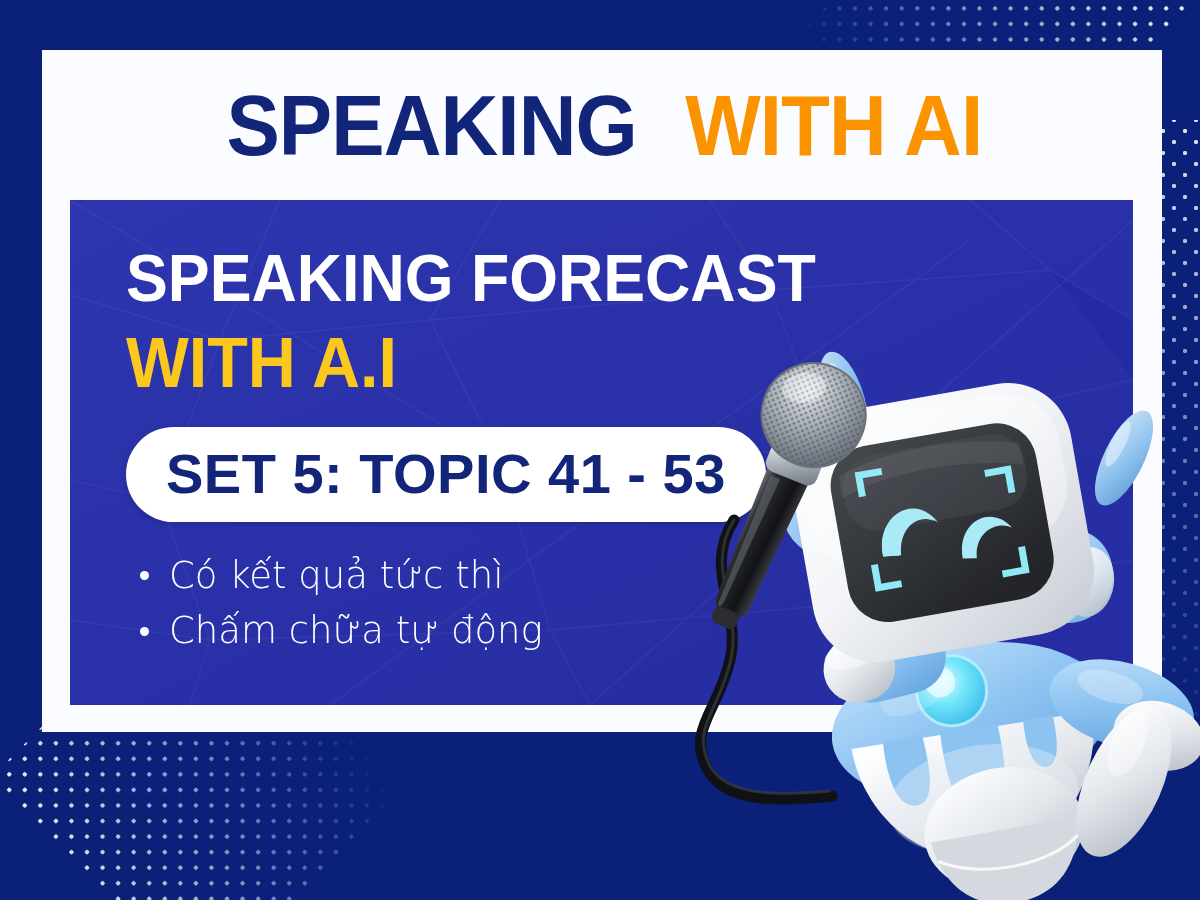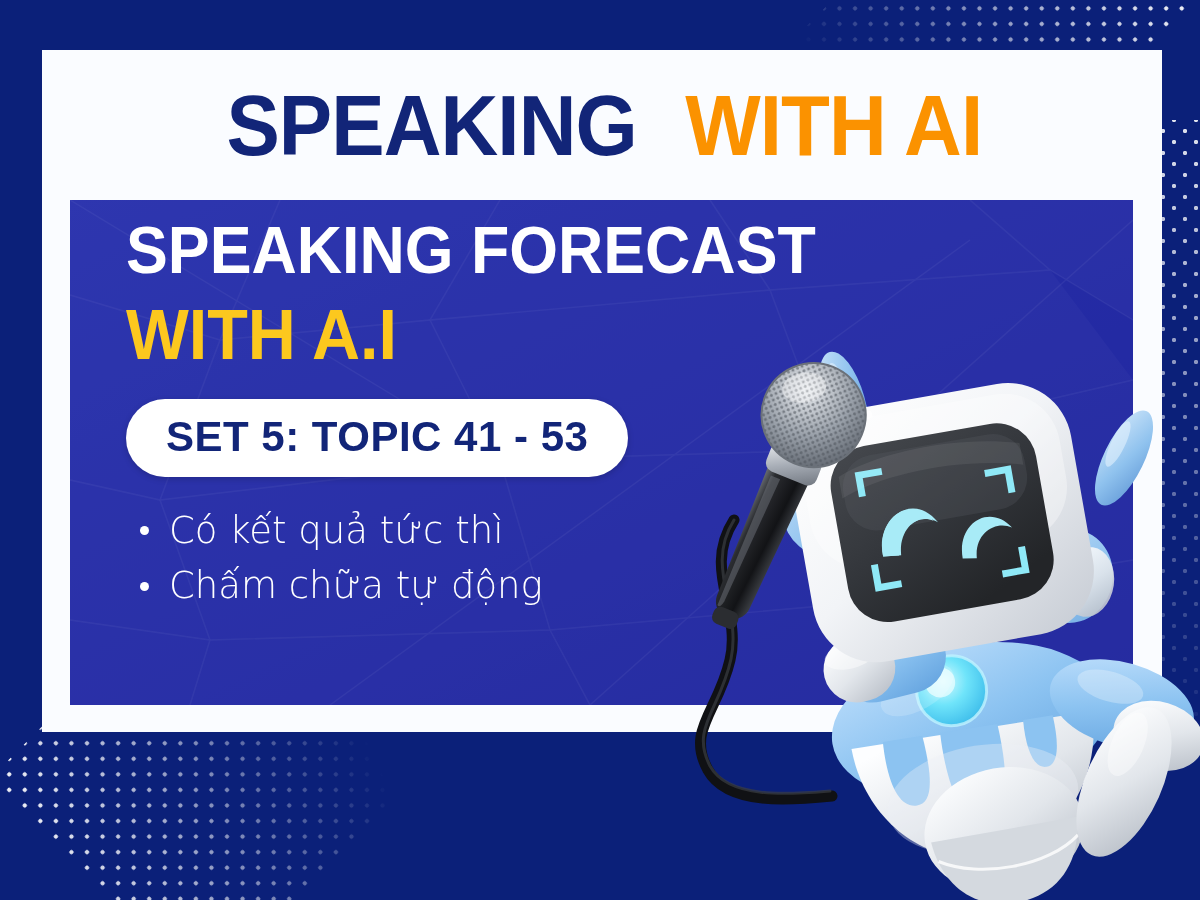--- a/index.html
+++ b/index.html
@@ -84,21 +84,21 @@
     left: 70px; top: 200px;
     width: 1063px; height: 505px;
     background: #2329A6;
     overflow: hidden;
   }
   #panel-texture { position: absolute; inset: 0; opacity: 0.55; }
 
   #panel-content {
     position: absolute;
     left: 0; top: 0;
-    padding: 16px 0 0 56px;
+    padding: 44px 0 0 56px;
     z-index: 3;
   }
   #sub-title {
     font-size: 66px;
     font-weight: 900;
     color: #FFFFFF;
     letter-spacing: 0px;
     line-height: 1.05;
     white-space: nowrap;
     font-family: "Liberation Sans Narrow", "Liberation Sans", sans-serif;
@@ -120,21 +120,21 @@
     margin-top: 26px;
     display: inline-flex;
     align-items: center;
     justify-content: center;
     background: #FFFFFF;
     border-radius: 999px;
     padding: 14px 40px 16px 40px;
     box-shadow: 0 2px 6px rgba(0,0,0,0.18);
   }
   #set-badge-text {
-    font-size: 42px;
+    font-size: 56px;
     font-weight: 900;
     color: #122578;
     letter-spacing: 0.5px;
     white-space: nowrap;
     font-family: "Liberation Sans Narrow", "Liberation Sans", sans-serif;
   }
   #bullet-list {
     margin: 26px 0 0 14px;
     padding: 0;
     list-style: none;

